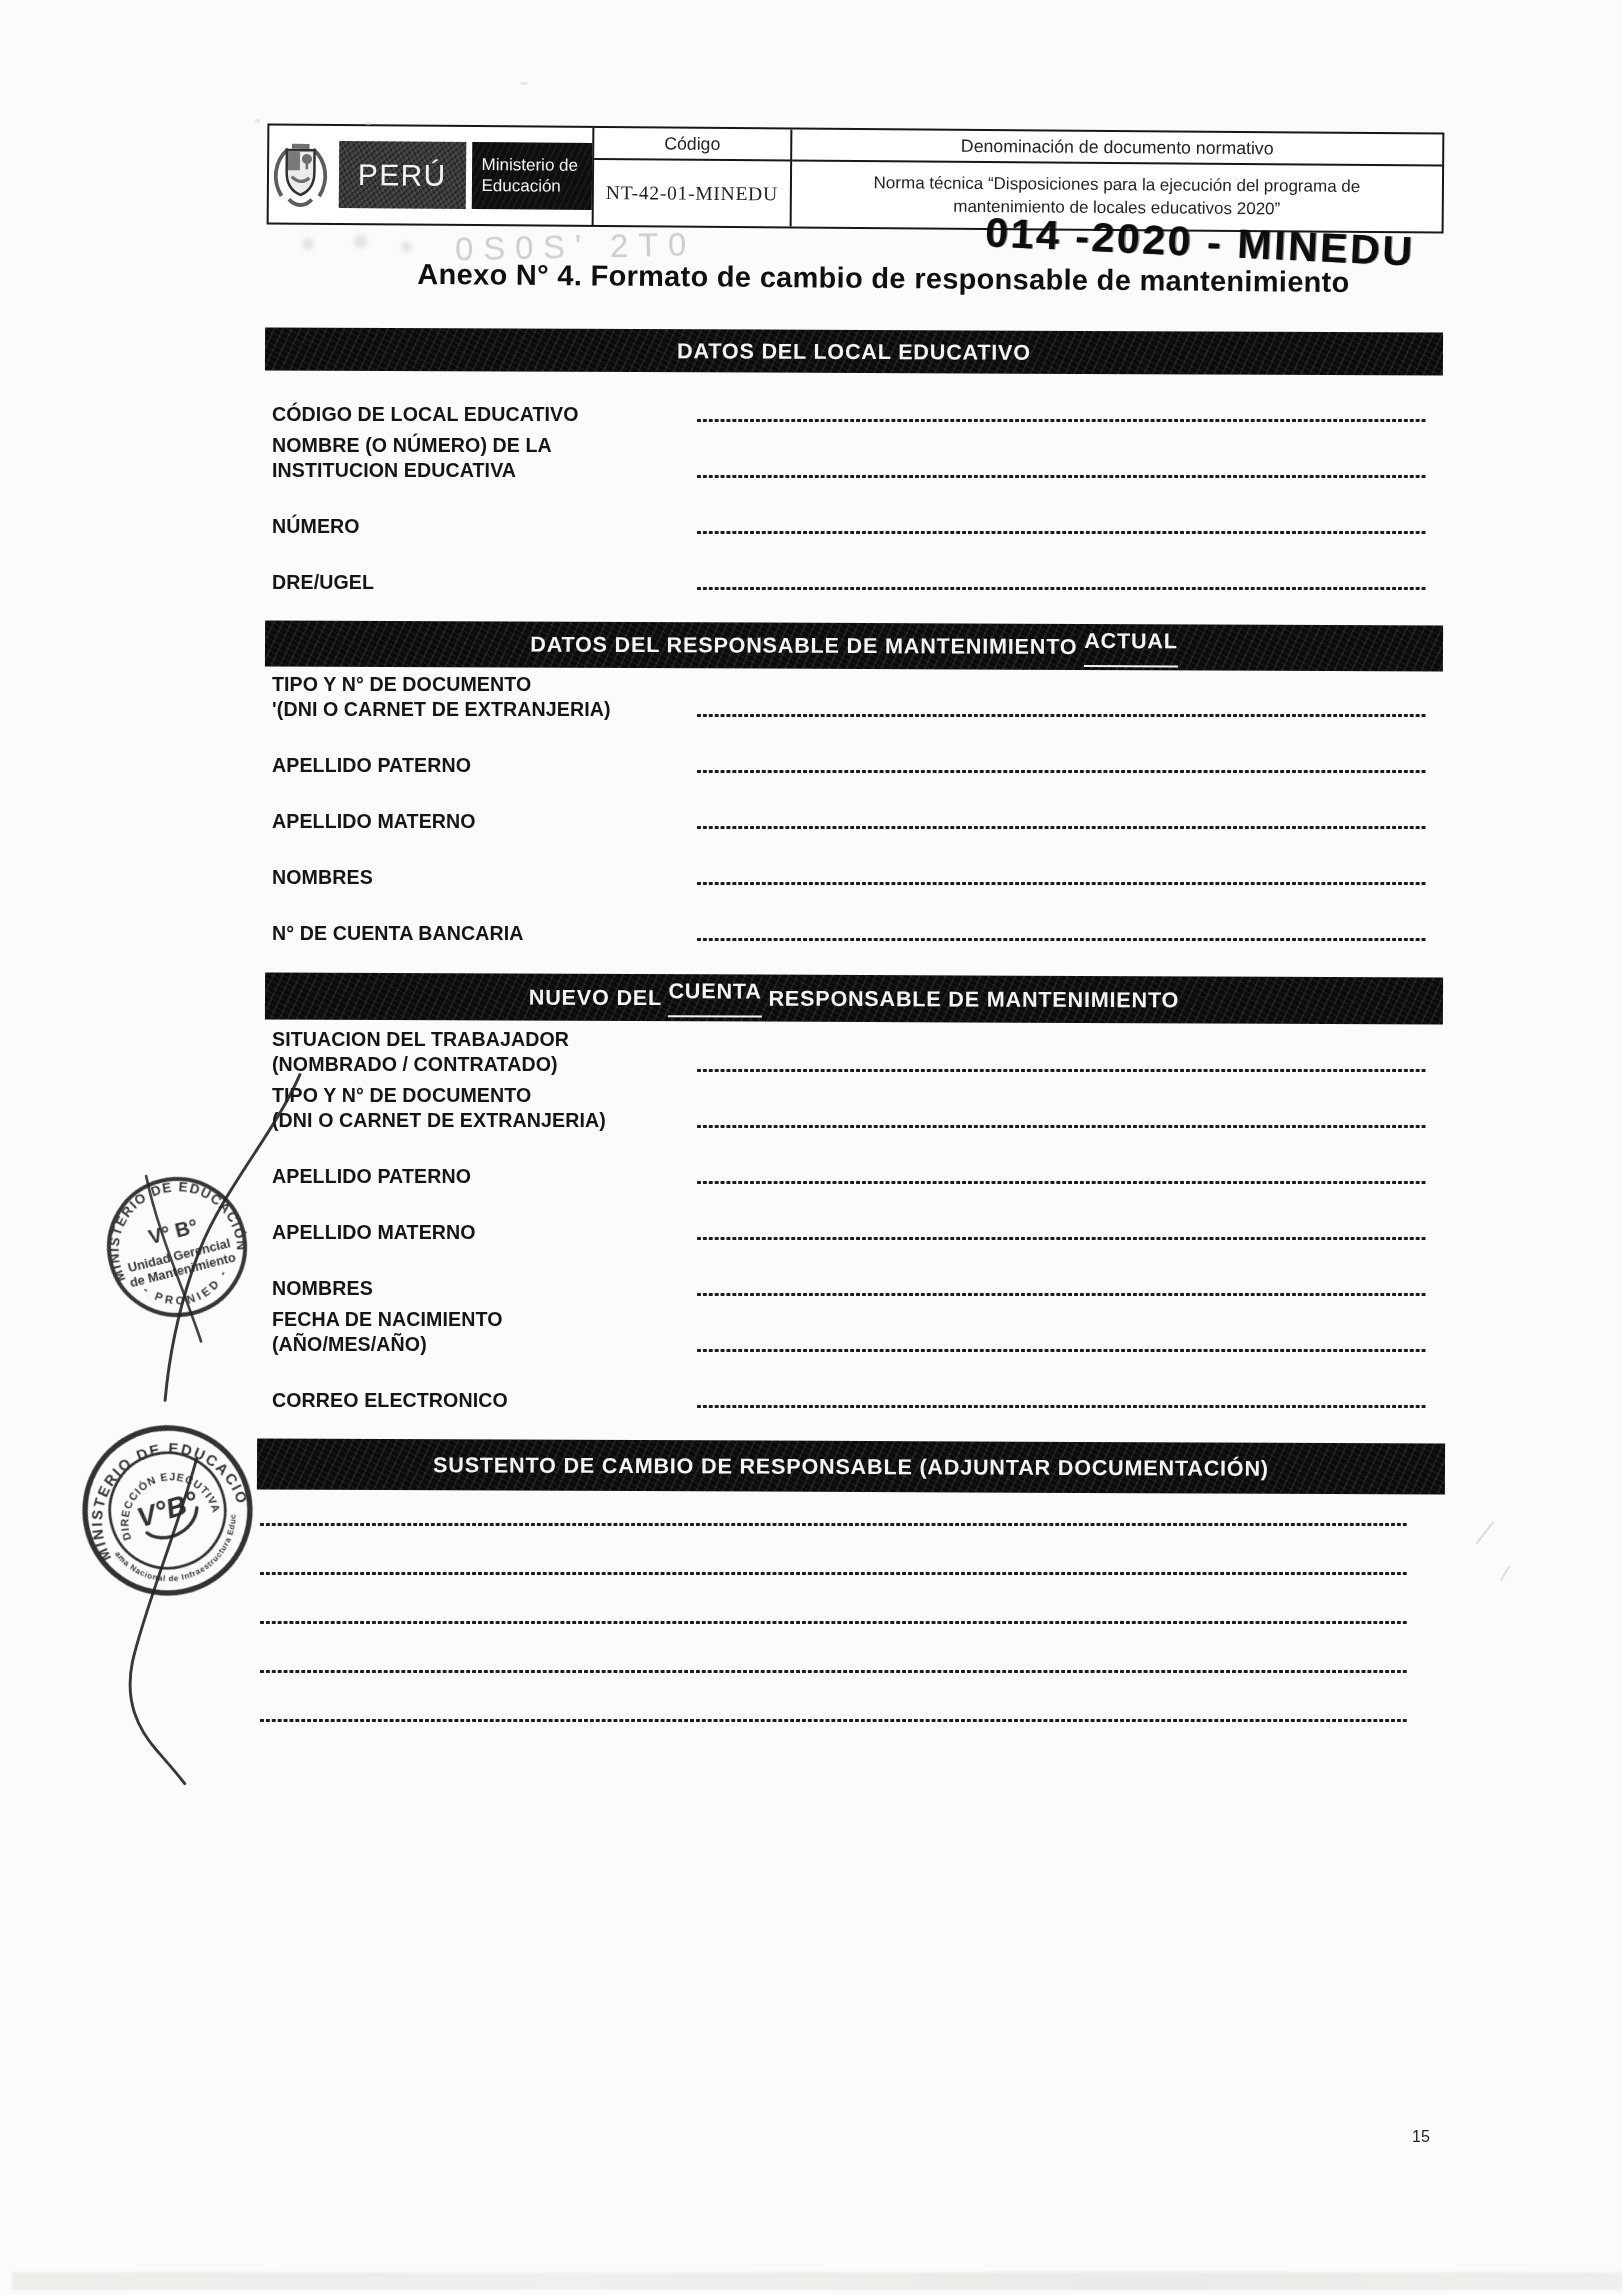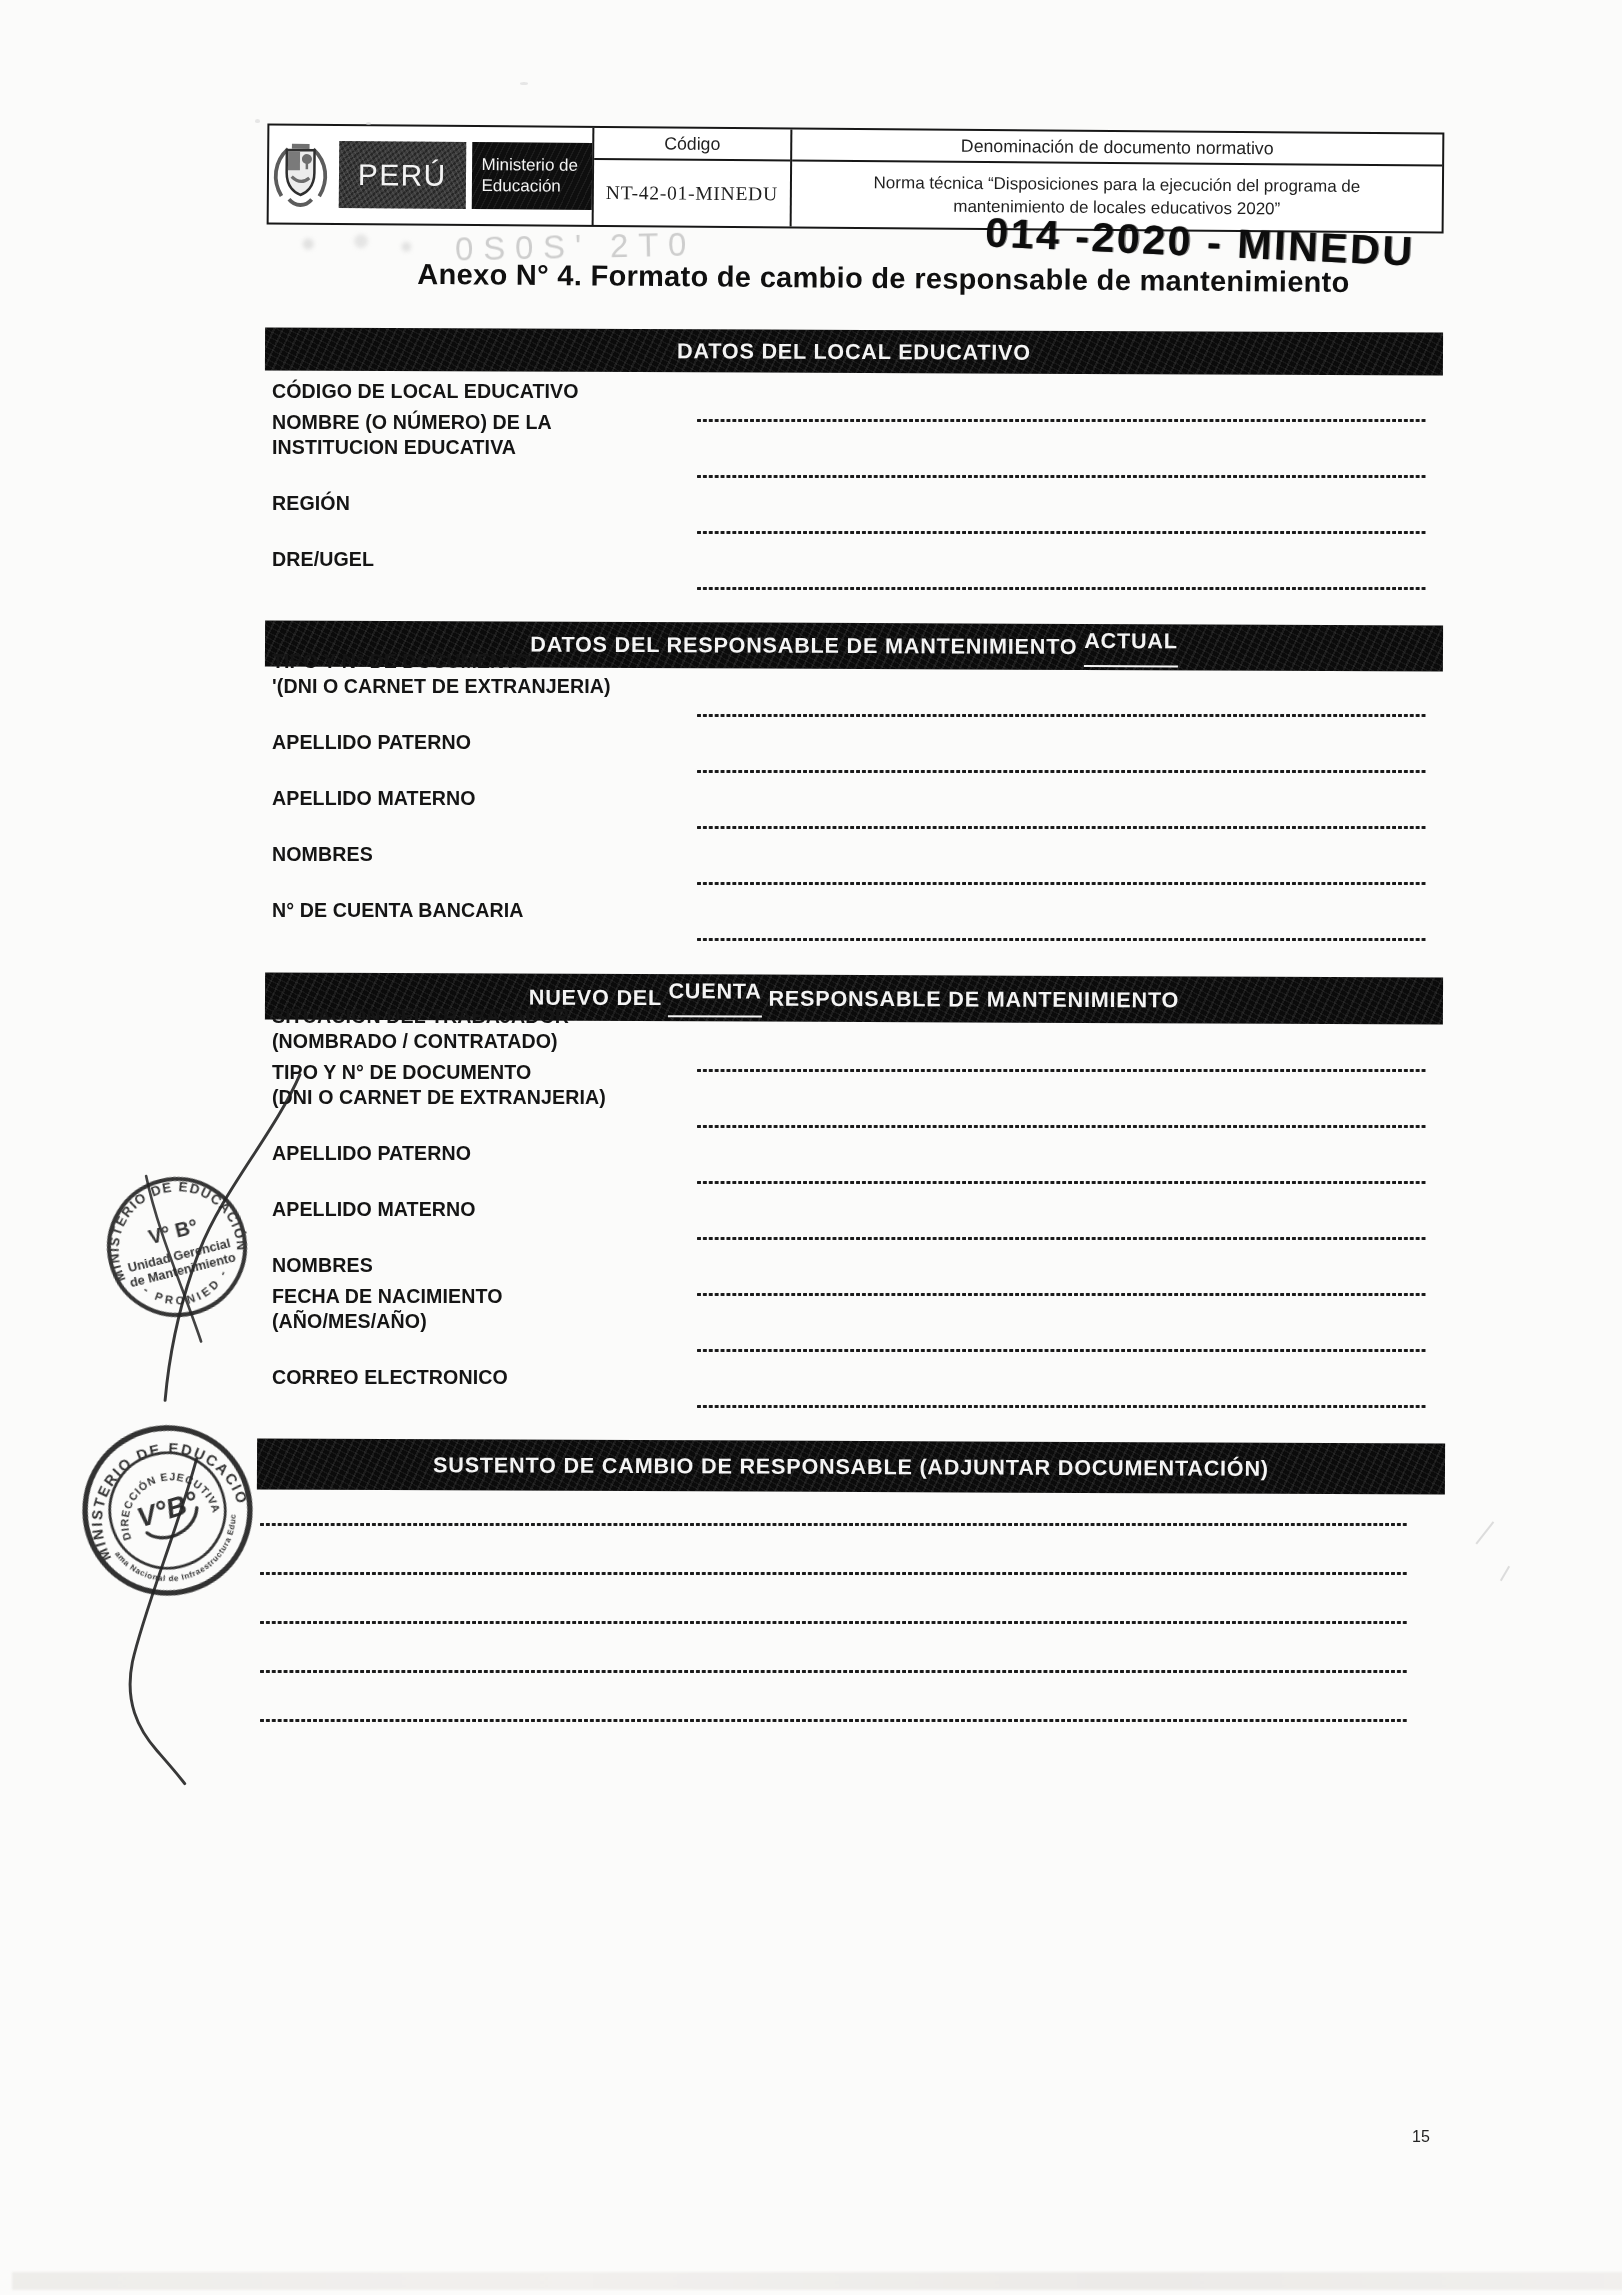--- a/index.html
+++ b/index.html
@@ -48,21 +48,21 @@
   .bar .u{border-bottom:2.6px solid #f4f4f4;padding-bottom:11px;}
   .bar1{top:330px;height:43px}
   .bar2{top:623px;height:46px}
   .bar3{top:975px;height:47px}
   .bar4{top:1441px;height:51px;left:257px;width:1188px}
   
   .fields{position:absolute;left:272px;width:1157px;}
   .f1{top:376px}.f2{top:671px}.f3{top:1026px}
   .frow{position:relative;height:56px;}
   .f2 .frow,.f3 .frow{height:56px;}
-  .labels{position:absolute;left:0;bottom:29px;max-width:422px;
+  .labels{position:absolute;left:0;bottom:6px;max-width:422px;
     font-weight:700;font-size:19.6px;line-height:1.24;letter-spacing:0.1px;color:#151515;}
   .dots{position:absolute;left:425px;right:2.6px;bottom:9.2px;height:5.2px;
     background-image:radial-gradient(circle at 2px 2.6px,#1a1a1a 1.8px,transparent 2.1px);
     background-size:5.9px 5.2px;background-repeat:repeat-x;}
   .sustento{position:absolute;left:260px;top:1487px;width:1154px;}
   .sustento .frow{height:49px;}
   .sustento .dots{left:0;right:6.5px;}
   
   .stamp{position:absolute;opacity:.92;filter:blur(0.2px);}
   .stamp1{left:103px;top:1173px;width:148px;height:148px;transform:rotate(-14deg);}
@@ -135,21 +135,21 @@
       <div class="frow">
         <div class="labels">
           <div>NOMBRE (O NÚMERO) DE LA</div>
           <div>INSTITUCION EDUCATIVA</div>
         </div>
         <div class="dots"></div>
       </div>
 
       <div class="frow">
         <div class="labels">
-          <div>REGIÓN</div>
+          <div>NÚMERO</div>
 
         </div>
         <div class="dots"></div>
       </div>
 
       <div class="frow">
         <div class="labels">
           <div>DRE/UGEL</div>
 
         </div>

